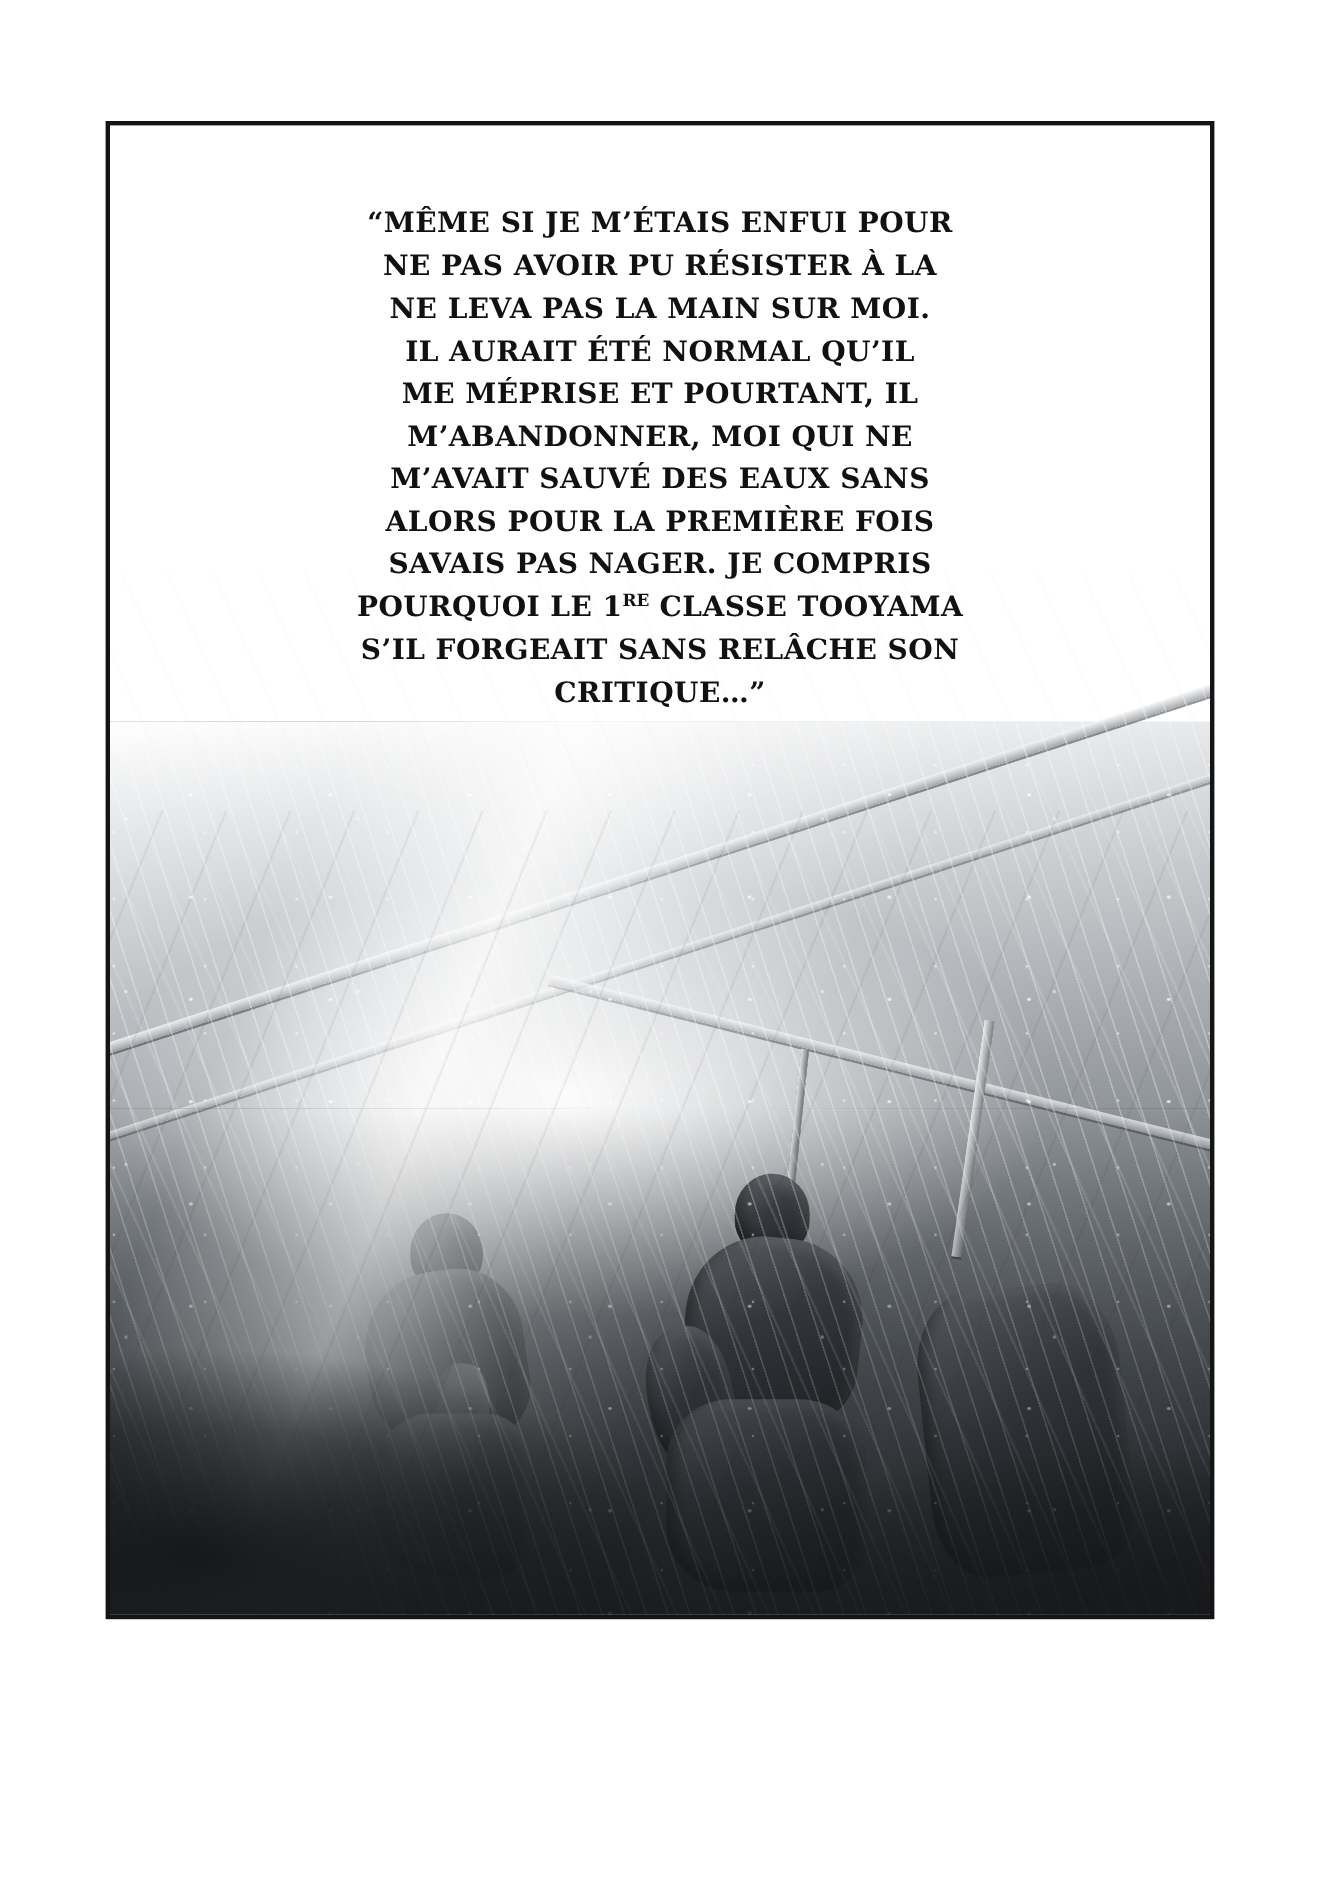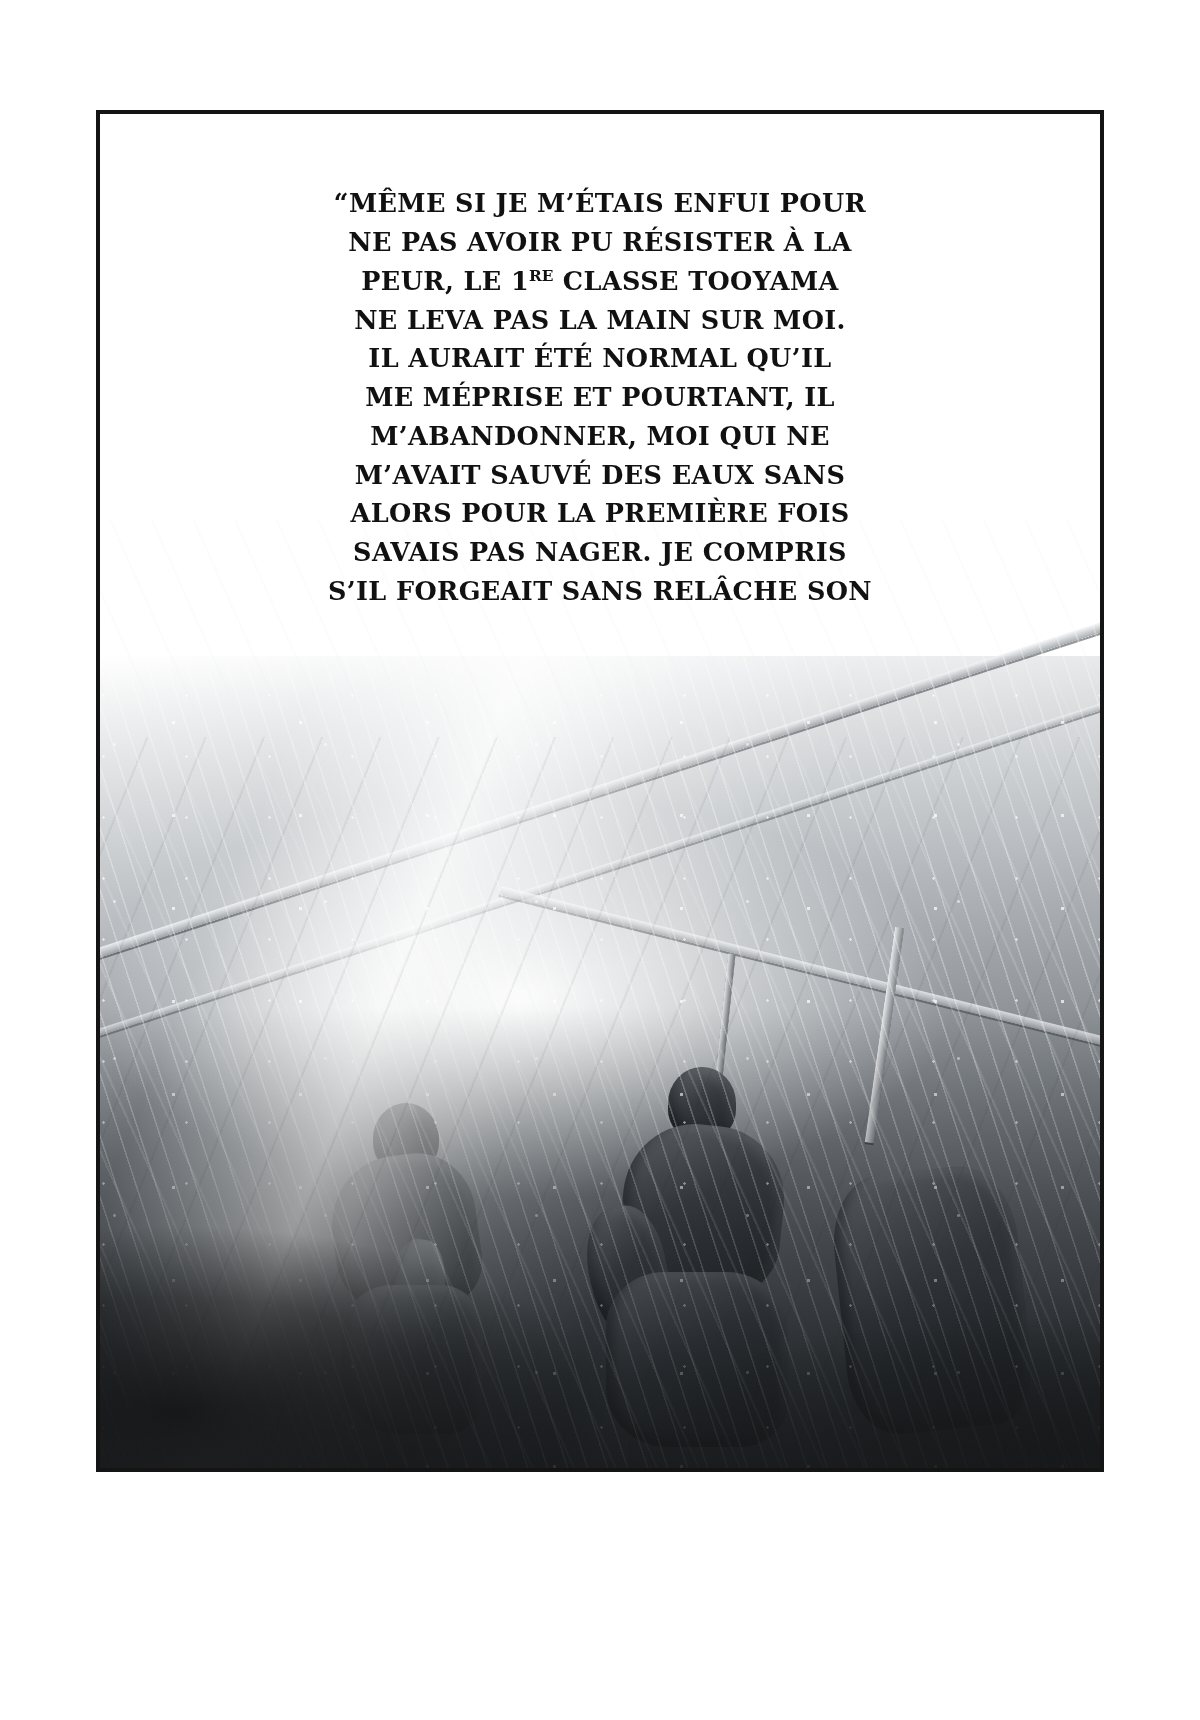--- a/index.html
+++ b/index.html
@@ -206,25 +206,26 @@
     <div class="art-layer" id="art-light"></div>
     <div class="art-layer" id="art-rain-c"></div>
     <div class="art-layer" id="art-rain-a"></div>
     <div class="art-layer" id="art-rain-b"></div>
     <div class="art-layer" id="art-spray"></div>
     <div class="art-layer" id="art-foam"></div>
 
     <div id="caption">
       <p>“MÊME SI JE M’ÉTAIS ENFUI POUR</p>
       <p>NE PAS AVOIR PU RÉSISTER À LA</p>
-      <p><span>PEUR, LE 1</span><sup>RE</sup><span> CLASSE TOOYAMA</span></p>
       <p>NE LEVA PAS LA MAIN SUR MOI.</p>
       <p>IL AURAIT ÉTÉ NORMAL QU’IL</p>
       <p>ME MÉPRISE ET POURTANT, IL</p>
       <p>M’ABANDONNER, MOI QUI NE</p>
       <p>M’AVAIT SAUVÉ DES EAUX SANS</p>
       <p>ALORS POUR LA PREMIÈRE FOIS</p>
       <p>SAVAIS PAS NAGER. JE COMPRIS</p>
+      <p><span>POURQUOI LE 1</span><sup>RE</sup><span> CLASSE TOOYAMA</span></p>
       <p>S’IL FORGEAIT SANS RELÂCHE SON</p>
+      <p>CRITIQUE…”</p>
     </div>
 
   </div>
 </div>
 
 </body></html>

